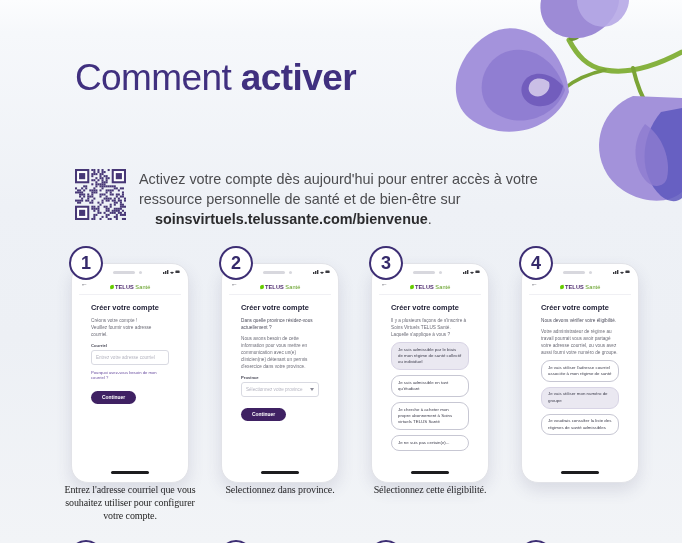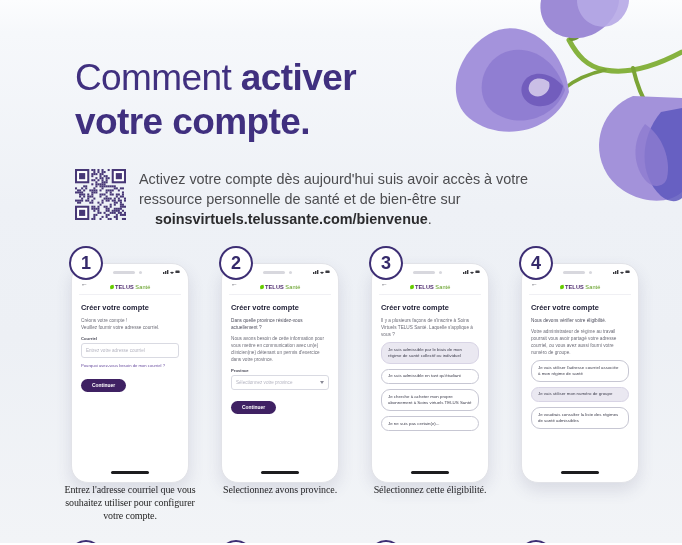--- a/index.html
+++ b/index.html
@@ -28,21 +28,21 @@
   .speaker{position:absolute;left:41px;top:7px;width:22px;height:2.5px;border-radius:2px;background:#d8d8de;}
   .cam{position:absolute;left:67px;top:6.5px;width:3px;height:3px;border-radius:50%;background:#d8d8de;}
   .status{position:absolute;right:8px;top:5px;}
   .appbar{position:relative;height:15px;margin:2px 7px 0;border-bottom:1px solid #f0f0f4;
     display:flex;align-items:center;justify-content:center;}
   .back{position:absolute;left:2px;top:1px;font-size:7px;color:#4b4b55;}
   .logo{display:flex;align-items:center;gap:1.5px;font-size:5.6px;letter-spacing:.1px;}
   .leaf{width:4px;height:4px;background:#66cc00;border-radius:60% 0 60% 0;transform:rotate(-12deg);display:inline-block;}
   .logo b{color:#4b286d;font-weight:700;}
   .logo em{font-style:normal;color:#5c9a1b;}
-  .screen-body{padding:8px 9px 0;overflow:hidden;}
+  .screen-body{padding:8px 19px 0;overflow:hidden;}
   .scr-title{font-size:7.4px;font-weight:700;color:#24243a;margin:0 0 5px;}
   .scr-text{font-size:4.7px;line-height:1.5;color:#6d6d78;margin:0 0 4px;white-space:pre-line;}
   .scr-text.dark{color:#4d4d5c;}
   .fld-label{font-size:4.2px;font-weight:700;color:#4a4a58;margin:5px 0 2px;}
   .inputbox{height:13px;border:1px solid #d9dae2;border-radius:3px;display:flex;align-items:center;
     padding:0 4px;color:#b4b4c0;font-size:4.6px;justify-content:space-between;background:#fff;}
   .caret{width:0;height:0;border-left:2.5px solid transparent;border-right:2.5px solid transparent;
     border-top:3px solid #8a8a96;}
   .mini-link{font-size:4.2px;color:#6b4fa1;margin:5px 0 0;}
   .btn{display:inline-block;background:#3f2163;color:#fff;font-size:4.9px;font-weight:700;
@@ -79,21 +79,20 @@
     <path d="M126,86 C114,72 96,70 88,80 C80,90 86,104 100,106 C114,108 124,98 126,86 Z" fill="#6a55b8" opacity=".8"></path>
     <path d="M112,82 C104,76 94,78 92,86 C90,92 96,98 104,96 C110,94 114,88 112,82 Z" fill="#efeaf8" opacity=".7"></path>
 
     <path d="M196,96 C166,108 152,144 170,174 C188,202 228,208 245,192 L245,98 Z" fill="#a392da"></path>
     <path d="M224,112 C202,138 202,176 224,196 C232,203 241,202 245,198 L245,108 Z" fill="#5d57bd" opacity=".85"></path>
     <path d="M208,124 C194,142 196,168 210,182 C218,189 228,186 230,178 C234,160 226,136 208,124 Z" fill="#8d7ccf" opacity=".8"></path>
   </svg>
 
   <div class="heading">
     <div><span class="light">Comment </span><b>activer</b></div>
-    <div><b>votre compte.</b></div>
   </div>
 
   <div class="intro">
     <svg id="qr" class="qr" viewBox="0 0 50 50">
         <rect x="16" y="0" width="2" height="2" fill="#473776"></rect>
         <rect x="18" y="0" width="2" height="2" fill="#473776"></rect>
         <rect x="22" y="0" width="2" height="2" fill="#473776"></rect>
         <rect x="26" y="0" width="2" height="2" fill="#473776"></rect>
         <rect x="32" y="0" width="2" height="2" fill="#473776"></rect>
         <rect x="18" y="2" width="2" height="2" fill="#473776"></rect>
@@ -295,21 +294,21 @@
         <rect x="0" y="0" width="14" height="14" fill="#473776"></rect>
         <rect x="2" y="2" width="10" height="10" fill="#fff"></rect>
         <rect x="4" y="4" width="6" height="6" fill="#473776"></rect>
         <rect x="36" y="0" width="14" height="14" fill="#473776"></rect>
         <rect x="38" y="2" width="10" height="10" fill="#fff"></rect>
         <rect x="40" y="4" width="6" height="6" fill="#473776"></rect>
         <rect x="0" y="36" width="14" height="14" fill="#473776"></rect>
         <rect x="2" y="38" width="10" height="10" fill="#fff"></rect>
         <rect x="4" y="40" width="6" height="6" fill="#473776"></rect>
       </svg>
-    <p class="intro-text" style="margin:0;"><span>Activez votre compte dès aujourd'hui suis avoir accès à votre ressource personnelle de santé et de bien-être sur </span><b>soinsvirtuels.telussante.com/bienvenue</b><span>.</span></p>
+    <p class="intro-text" style="margin:0;"><span>Activez votre compte dès aujourd'hui pour entrer accès à votre ressource personnelle de santé et de bien-être sur </span><b>soinsvirtuels.telussante.com/bienvenue</b><span>.</span></p>
   </div>
 
   <div class="steps">
 
     <div class="col">
       <div class="step-circle">
           <span>1</span>
         </div>
       <div class="phone">
         <div class="notch">
@@ -377,21 +376,21 @@
           <p class="scr-text">Nous avons besoin de cette information pour vous mettre en communication avec un(e) clinicien(ne) détenant un permis d'exercice dans votre province.</p>
           <div class="fld-label">Province</div>
           <div class="inputbox">
               <span>Sélectionnez votre province</span>
               <span class="caret"></span>
             </div>
           <span class="btn">Continuer</span>
         </div>
         <span class="home-bar"></span>
       </div>
-      <p class="caption">Selectionnez avons province.</p>
+      <p class="caption">Selectionnez dans province.</p>
     </div>
 
     <div class="col">
       <div class="step-circle">
           <span>3</span>
         </div>
       <div class="phone">
         <div class="notch">
           <span class="speaker"></span>
             <span class="cam"></span>

